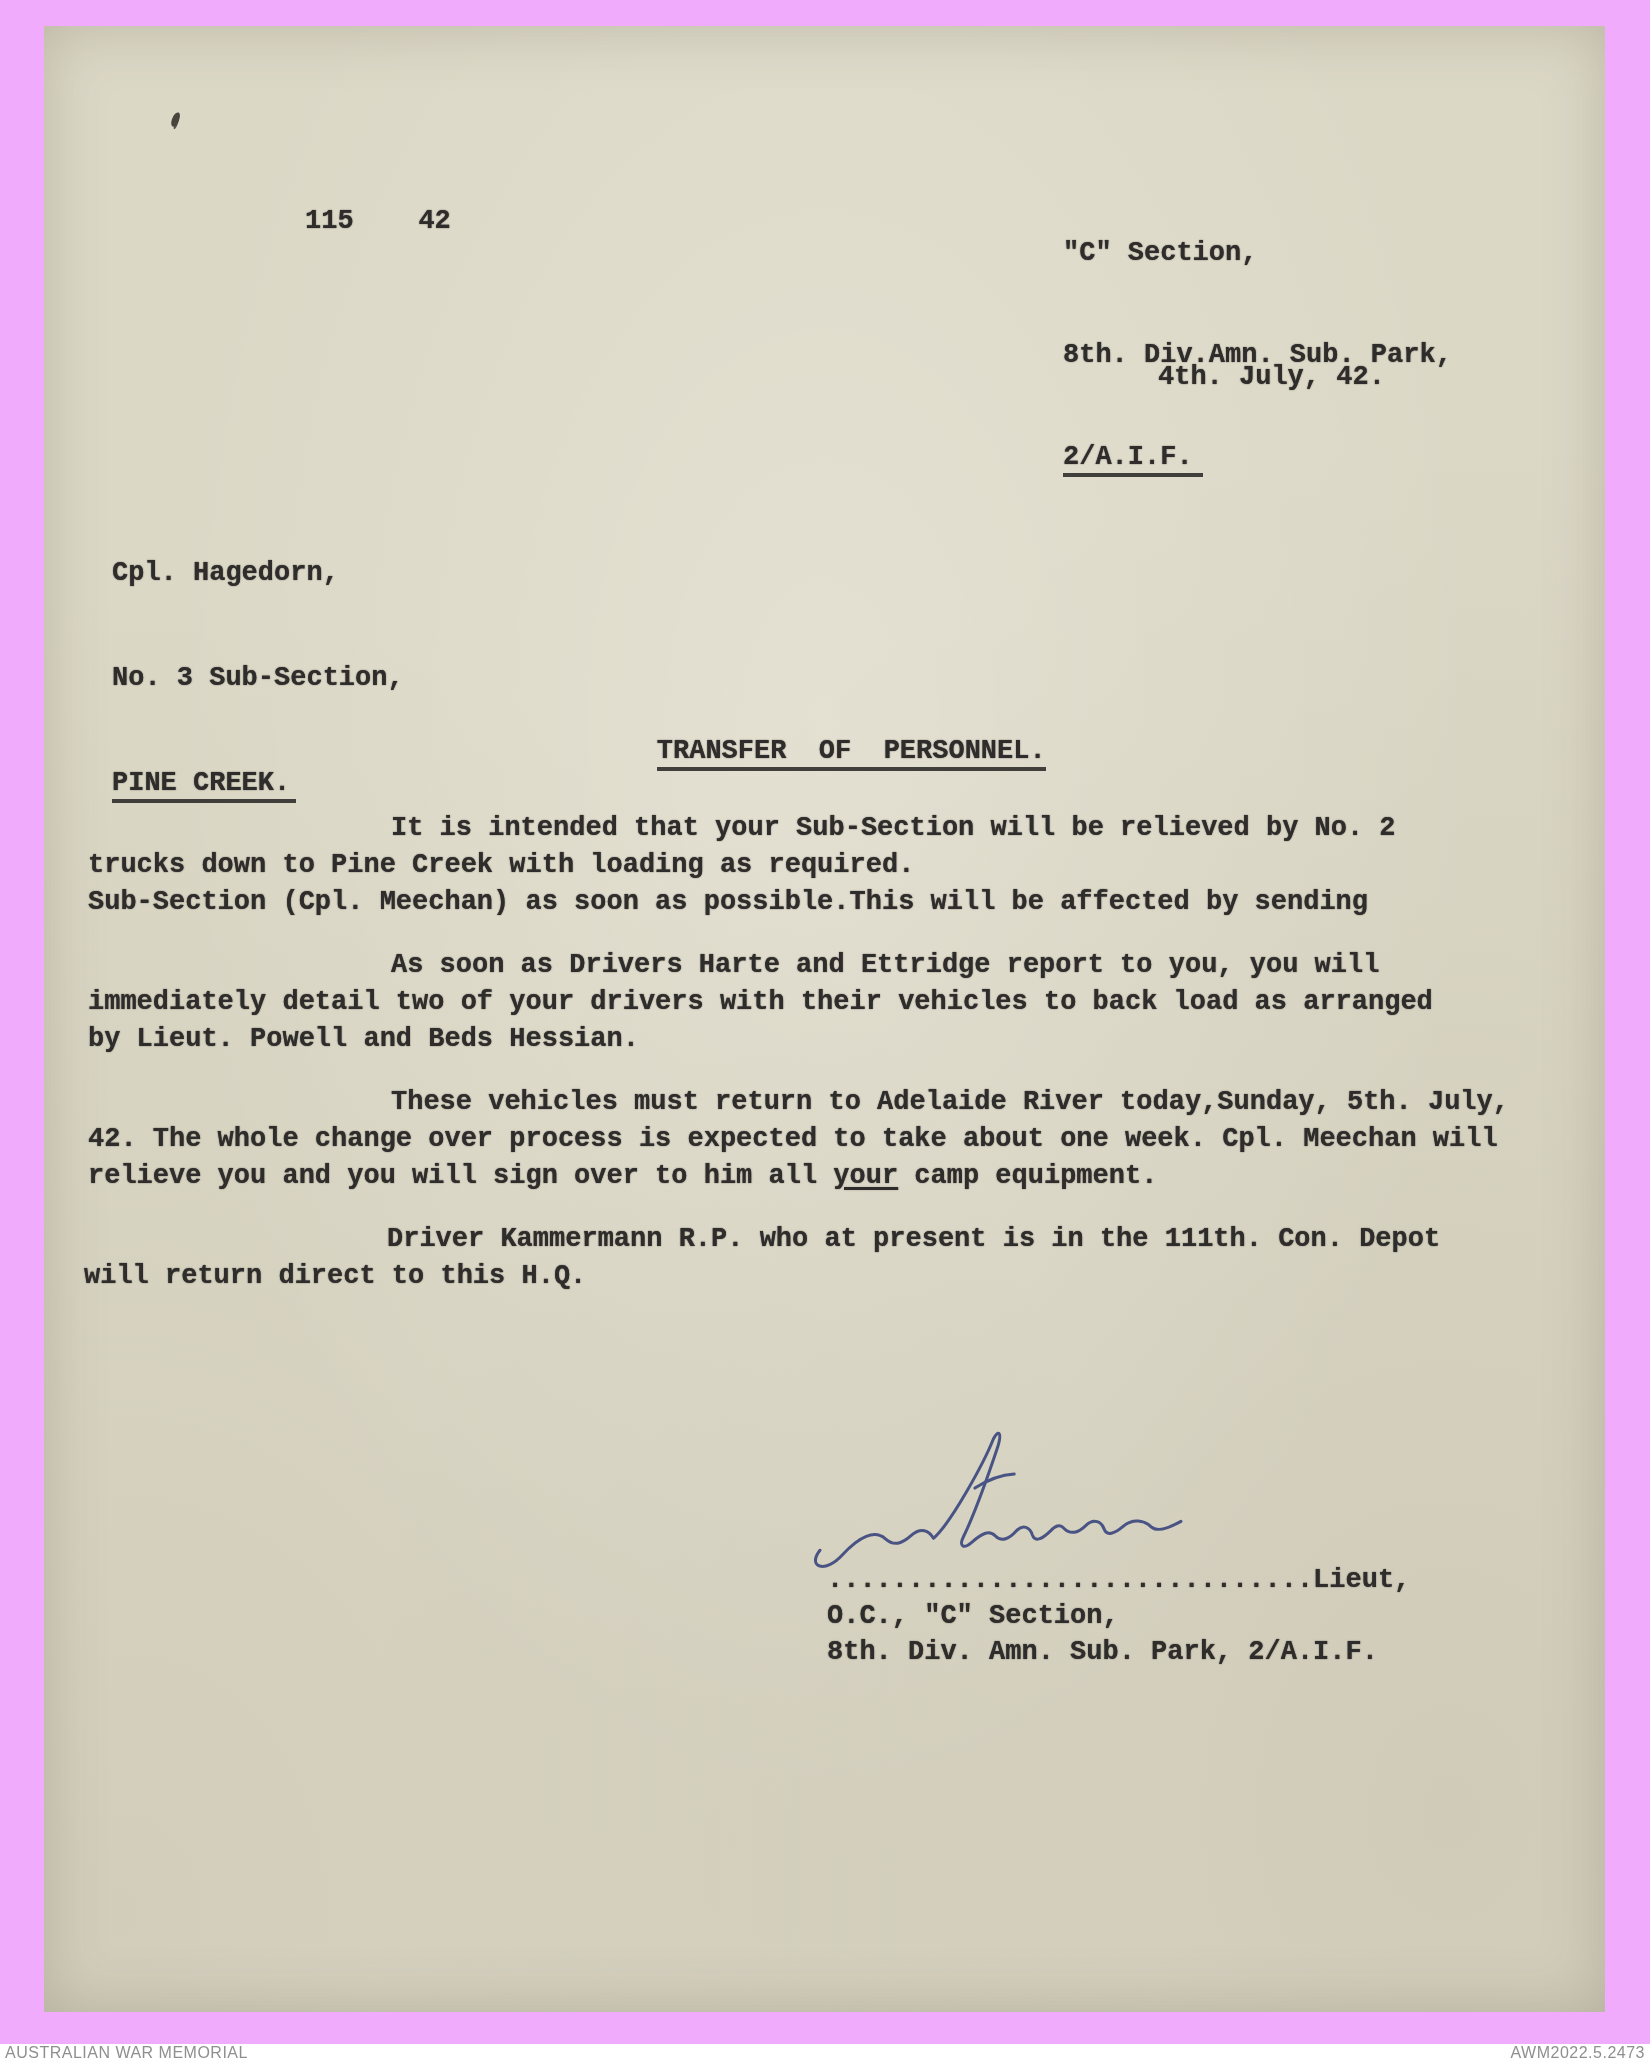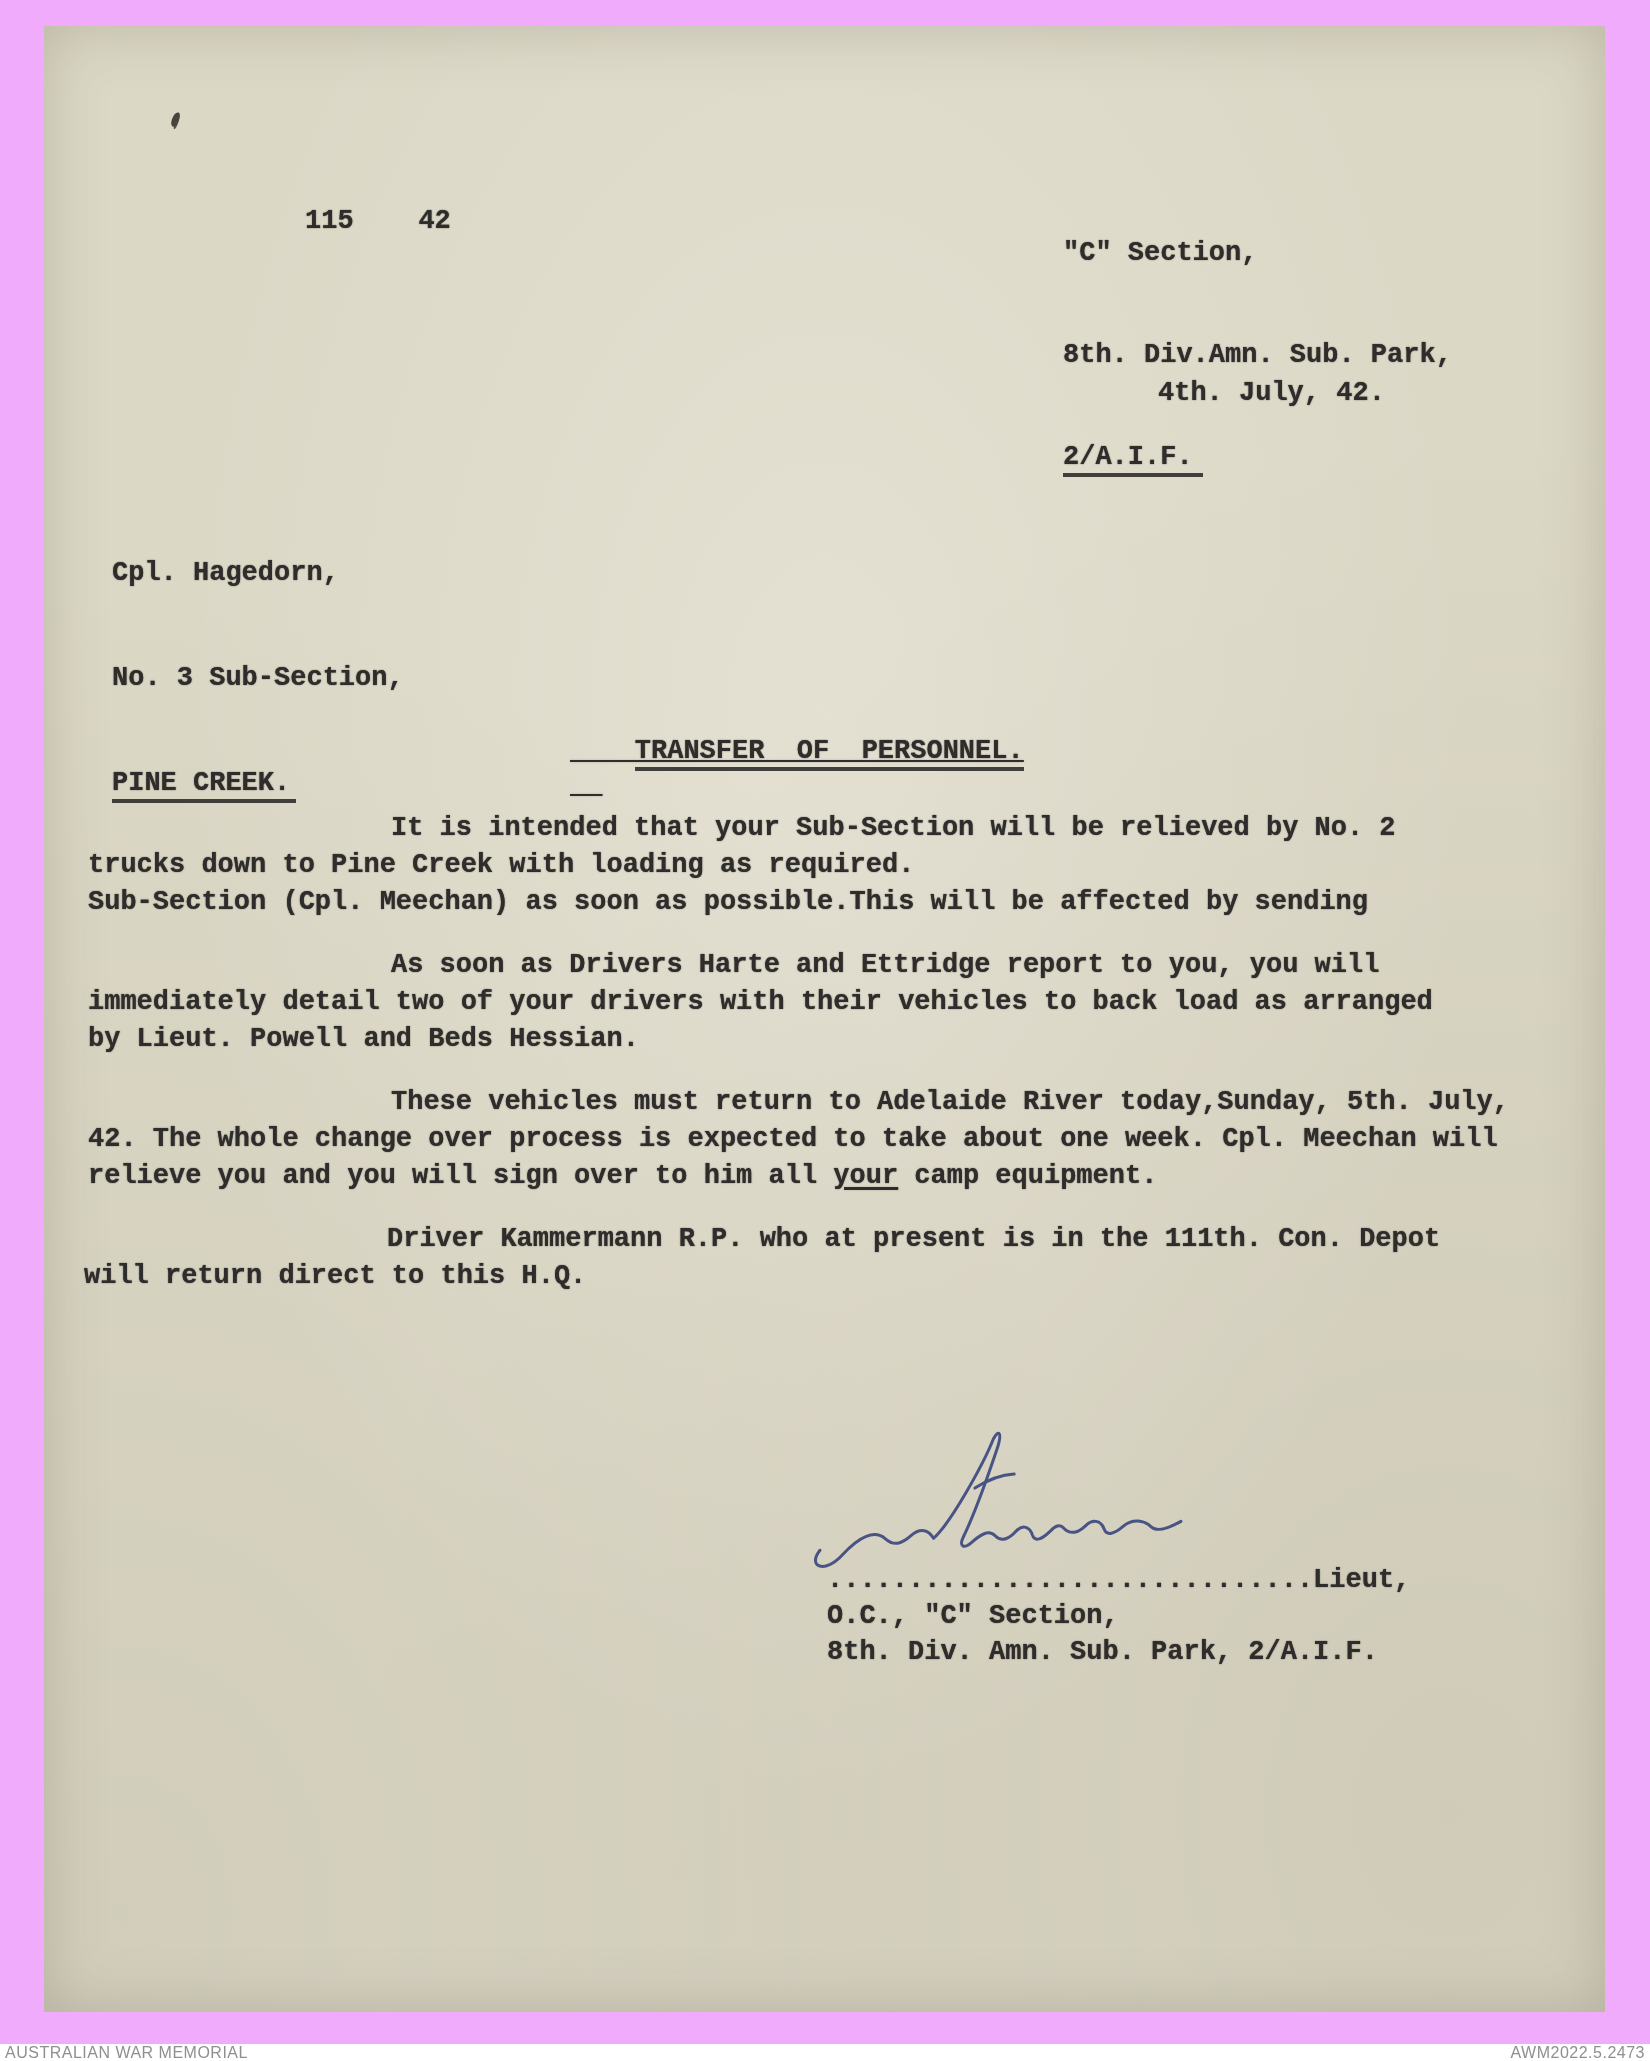--- a/index.html
+++ b/index.html
@@ -52,29 +52,29 @@
   </div>
 
   <div class="tw" style="left:305px;top:204px;">115    42</div>
 
   <div class="tw" style="left:1063px;top:168px;">
     <div>"C" Section,</div>
     <div>8th. Div.Amn. Sub. Park,</div>
     <div><span class="u-heavy" style="padding-right:10px;">2/A.I.F.</span></div>
   </div>
 
-  <div class="tw" style="left:1158px;top:376px;">4th. July, 42.</div>
+  <div class="tw" style="left:1158px;top:360px;">4th. July, 42.</div>
 
   <div class="tw addr" style="left:112px;top:486px;">
     <div>Cpl. Hagedorn,</div>
     <div>No. 3 Sub-Section,</div>
     <div><span class="u-heavy" style="padding-right:6px;">PINE CREEK.</span></div>
   </div>
 
-  <div class="tw" style="left:570px;top:700px;text-decoration:underline;">
+  <div class="tw" style="left:592px;top:700px;">
     <span class="u-heavy">TRANSFER  OF  PERSONNEL.</span>
   </div>
 
   <div class="tw body-par" style="left:88px;top:810px;">
     <div class="line indent">It is intended that your Sub-Section will be relieved by No. 2</div>
     <div class="line">trucks down to Pine Creek with loading as required.</div>
     <div class="line">Sub-Section (Cpl. Meechan) as soon as possible.This will be affected by sending</div>
   </div>
 
   <div class="tw body-par" style="left:88px;top:947px;">

